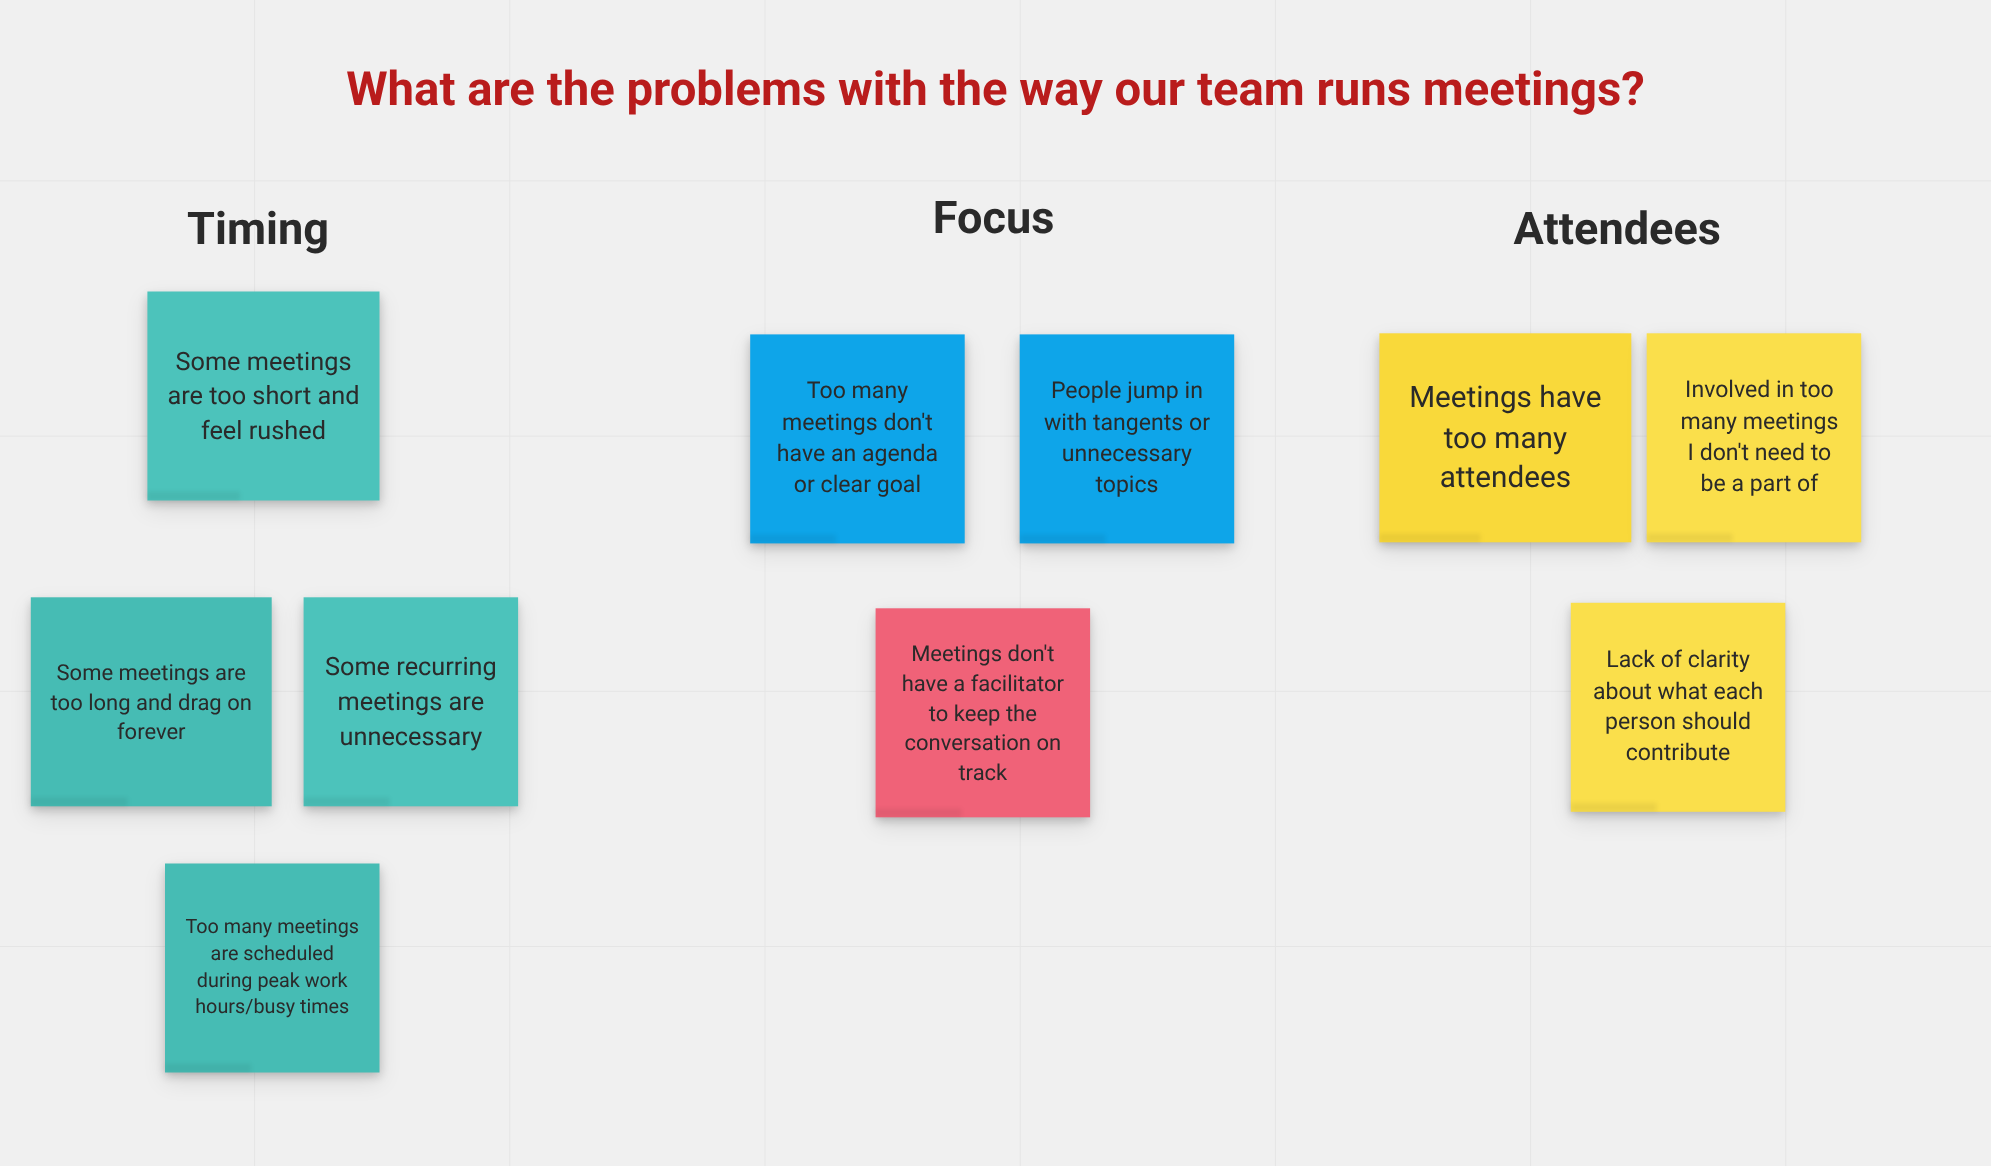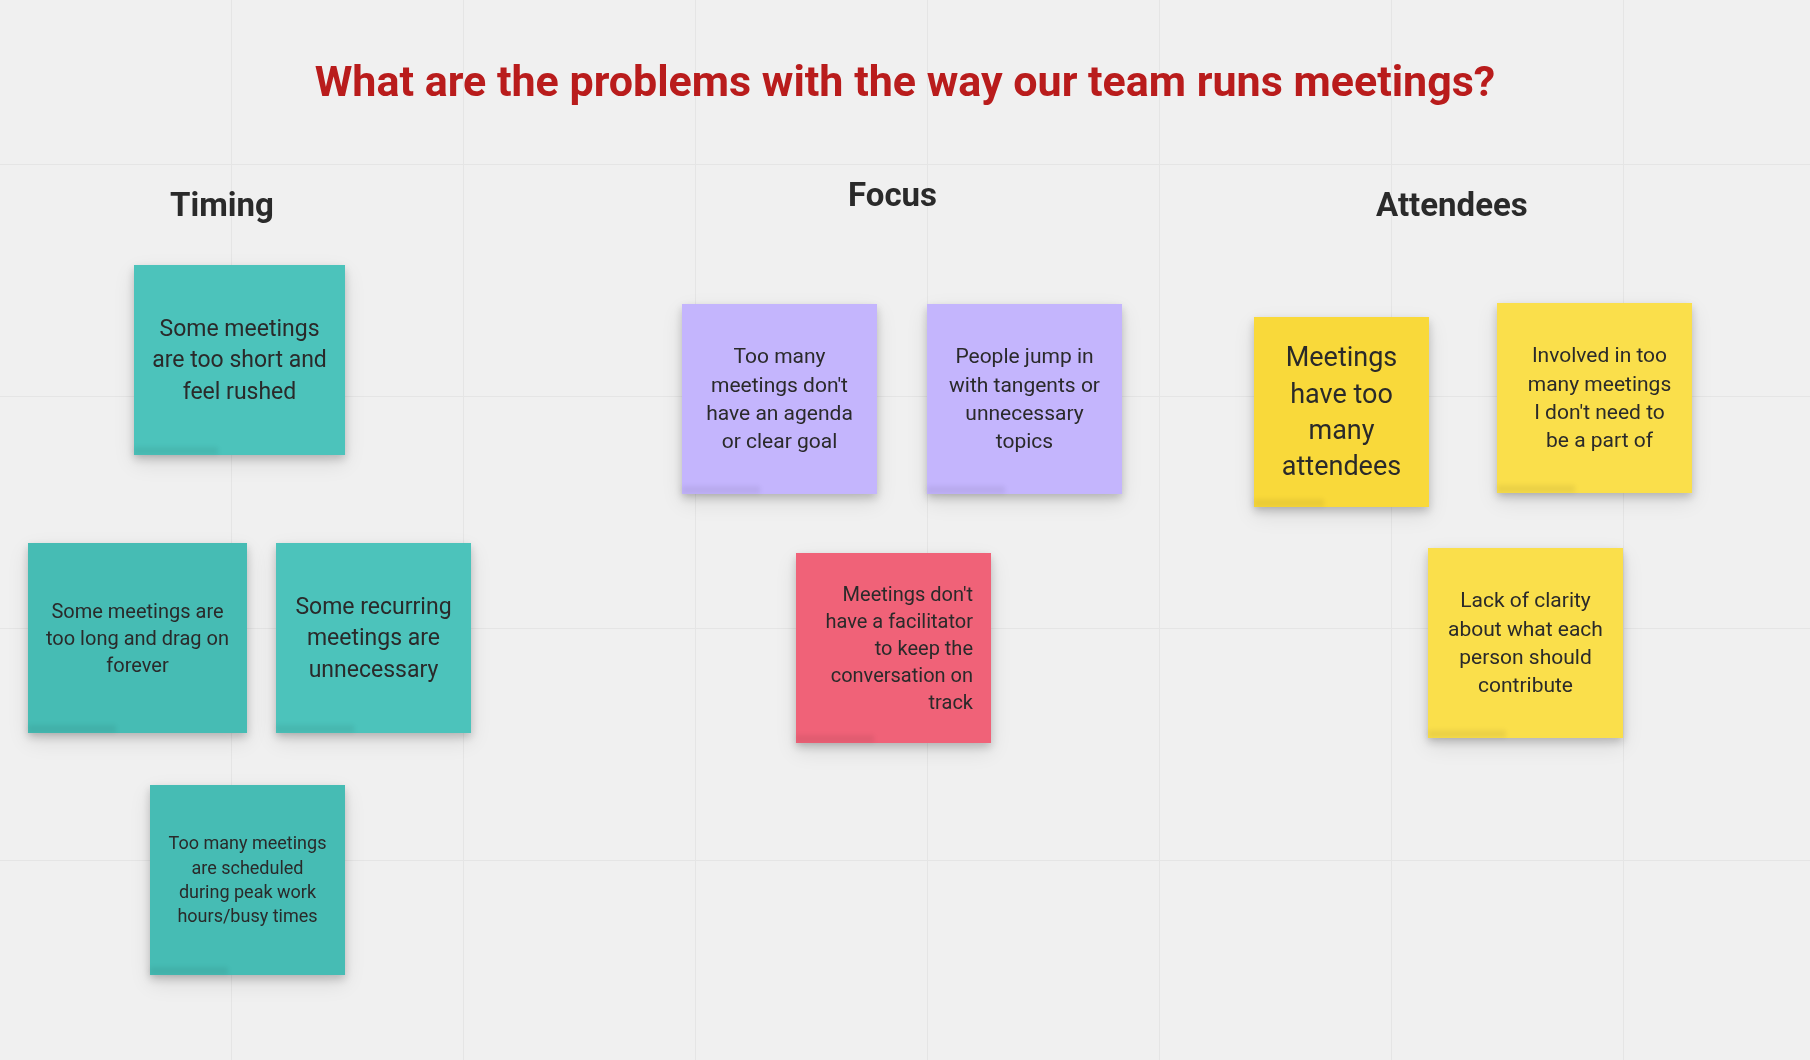--- a/index.html
+++ b/index.html
@@ -33,21 +33,21 @@
       left: 0;
       right: 0;
       text-align: center;
       font-size: 43px;
       font-weight: 700;
       color: #b91c1c;
     }
     
     .cluster-heading {
       position: absolute;
-      font-size: 33px;
+      font-size: 41px;
       font-weight: 700;
       color: #2a2a2a;
       text-align: center;
     }
     
     .heading-timing {
       top: 185px;
       left: 170px;
     }
     
@@ -88,21 +88,21 @@
       background: #4cc3bb;
     }
     .sticky.teal.darker {
       background: #46bcb4;
     }
     
     .sticky.pink {
       background: #f06278;
     }
     .sticky.pink.lighter {
-      background: #c4b5fd;
+      background: #0ea5e9;
     }
     
     .sticky.yellow {
       background: #f9d93a;
     }
     .sticky.yellow.lighter {
       background: #fadf4b;
     }
     
     
@@ -135,29 +135,27 @@
     }
     .s-focus-2 {
       top: 304px; left: 927px;
       width: 195px; height: 190px;
       font-size: 21px;
     }
     .s-focus-3 {
       top: 553px; left: 796px;
       width: 195px; height: 190px;
       font-size: 20px;
-      text-align: right;
     }
     
     
     .s-att-1 {
       top: 303px; left: 1254px;
-      width: 175px; height: 190px;
+      width: 229px; height: 190px;
       font-size: 27px;
-      margin-top: 14px;
     }
     .s-att-2 {
       top: 303px; left: 1497px;
       width: 195px; height: 190px;
       font-size: 21px;
       padding-left: 28px;
     }
     .s-att-3 {
       top: 548px; left: 1428px;
       width: 195px; height: 190px;

